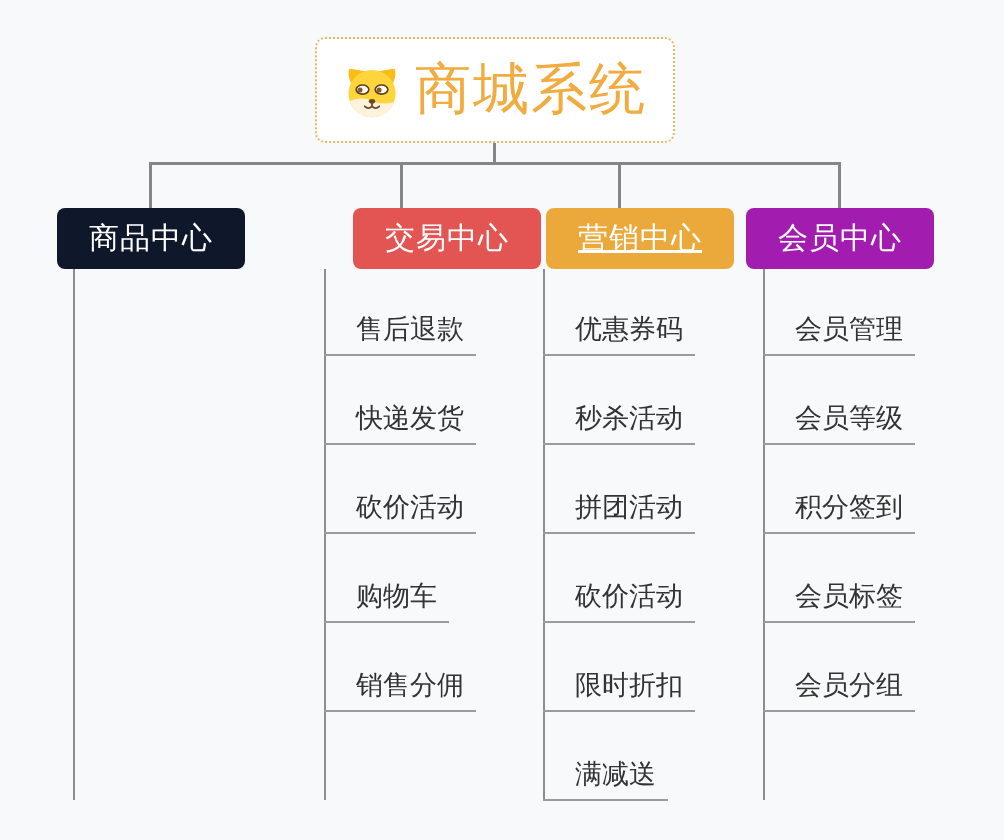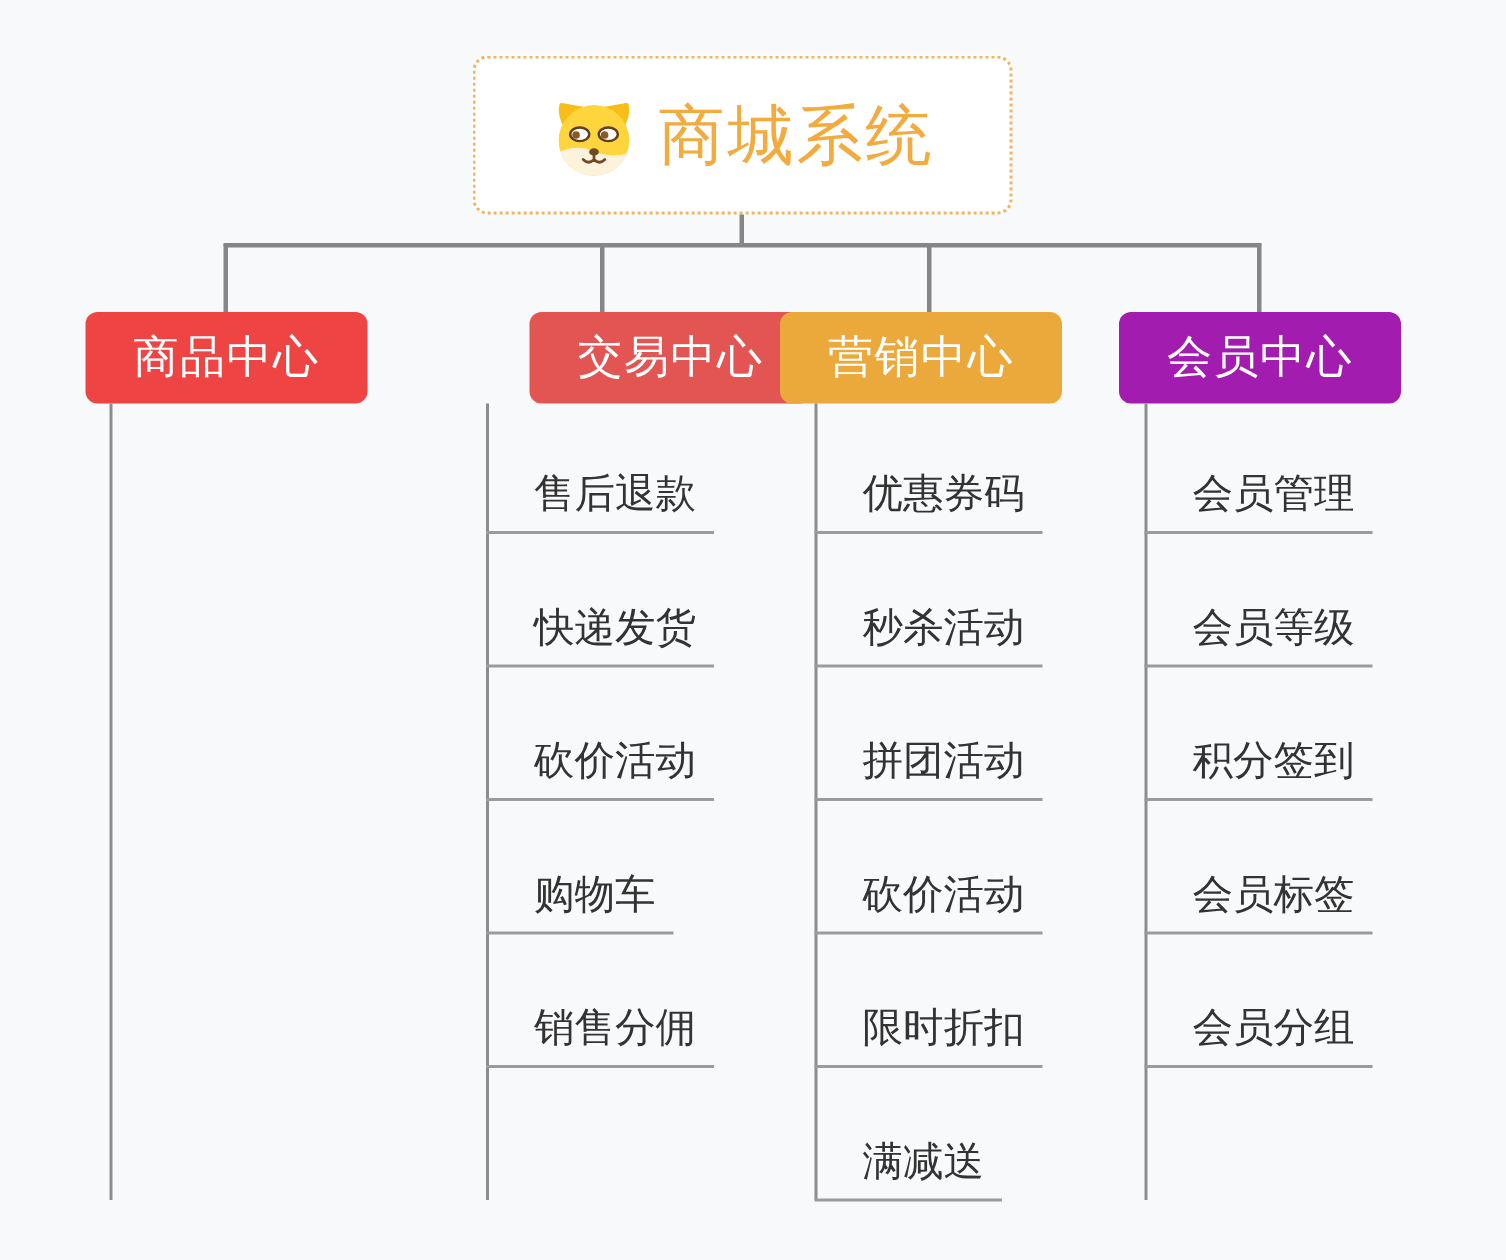--- a/index.html
+++ b/index.html
@@ -11,37 +11,37 @@
   }
   #canvas{position:relative;width:1004px;height:840px;}
 
   
   .root-node{
     position:absolute;left:315px;top:37px;width:360px;height:106px;
     background:#ffffff;border:2px dotted #f3b45f;border-radius:10px;
     box-sizing:border-box;
     display:flex;align-items:center;justify-content:center;gap:14px;
   }
-  .root-title{font-size:44px;letter-spacing:2px;color:#f1ab3e;font-weight:500;}
+  .root-title{font-size:56px;letter-spacing:2px;color:#f1ab3e;font-weight:500;}
   .root-icon{width:58px;height:58px;flex:0 0 auto;}
 
   
   .conn{position:absolute;background:#868686;}
   .root-stem{left:493px;top:143px;width:3px;height:20px;}
   .conn-hbar{left:149px;top:162px;width:692px;height:3px;border-radius:2px;}
   .drop{top:162px;width:3px;height:47px;}
   .drop0{left:149px;} .drop1{left:400px;} .drop2{left:618px;} .drop3{left:838px;}
 
   
   .branch-node{
     position:absolute;top:208px;width:188px;height:61px;border-radius:8px;
     display:flex;align-items:center;justify-content:center;
     color:#ffffff;font-size:30px;letter-spacing:1px;
   }
-  .bn0{left:57px;} .bn1{left:308px;margin-left:45px;} .bn2{left:520px;} .bn3{left:746px;}
+  .bn0{left:57px;} .bn1{left:308px;margin-left:45px;} .bn2{left:546px;text-decoration:underline;} .bn3{left:746px;}
 
   
   .vline{position:absolute;top:269px;width:2px;height:531px;background:#8d8d8d;}
   .vl0{left:73px;} .vl1{left:324px;} .vl2{left:543px;} .vl3{left:763px;}
 
   .leaf-col{position:absolute;top:267px;}
   .lc0{left:73px;} .lc1{left:324px;} .lc2{left:543px;} .lc3{left:763px;}
 
   .leaf{height:89px;display:flex;align-items:flex-end;}
   .leaf-label{
@@ -77,21 +77,21 @@
     <span class="root-title" style="color: rgb(241, 171, 62);">商城系统</span>
   </div>
 
   <div class="conn root-stem"></div>
   <div class="conn conn-hbar"></div>
   <div class="conn drop drop0"></div>
   <div class="conn drop drop1"></div>
   <div class="conn drop drop2"></div>
   <div class="conn drop drop3"></div>
 
-  <div class="branch-node bn0" style="background: #ef4444; font-family: Liberation Mono, monospace;">商品中心</div>
+  <div class="branch-node bn0" style="background: #0f172a; font-family: Liberation Mono, monospace;">商品中心</div>
   <div class="branch-node bn1" style="background: rgb(226, 85, 82);">交易中心</div>
   <div class="branch-node bn2" style="background: rgb(235, 169, 59);">营销中心</div>
   <div class="branch-node bn3" style="background: #a21caf;">会员中心</div>
 
   <div class="vline vl0"></div>
   <div class="vline vl1"></div>
   <div class="vline vl2"></div>
   <div class="vline vl3"></div>
 
 

